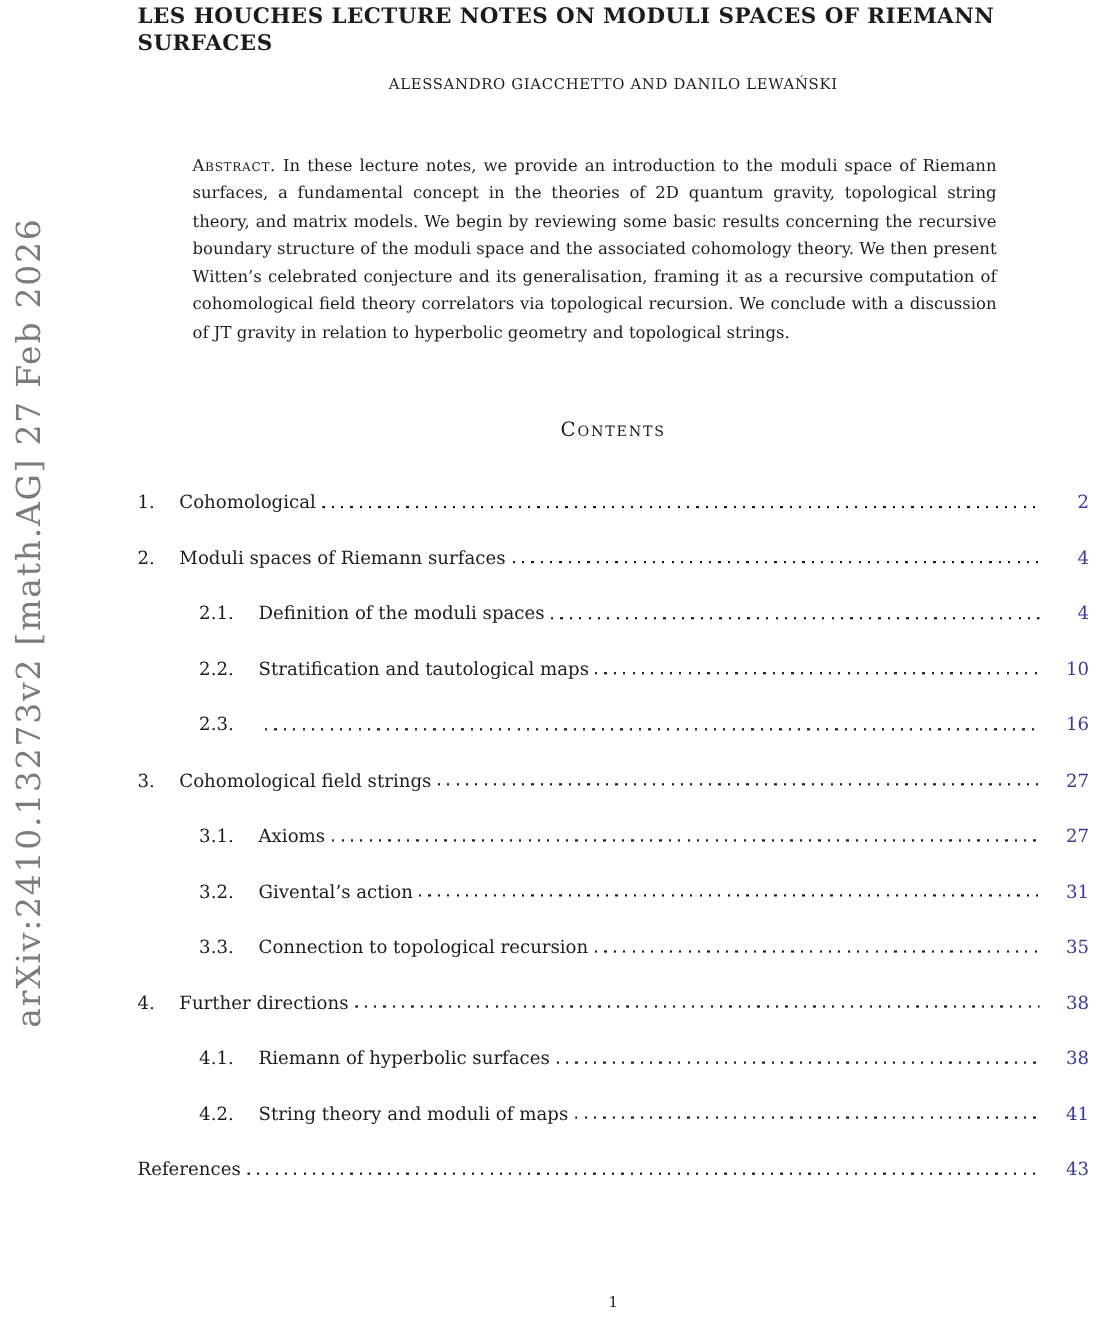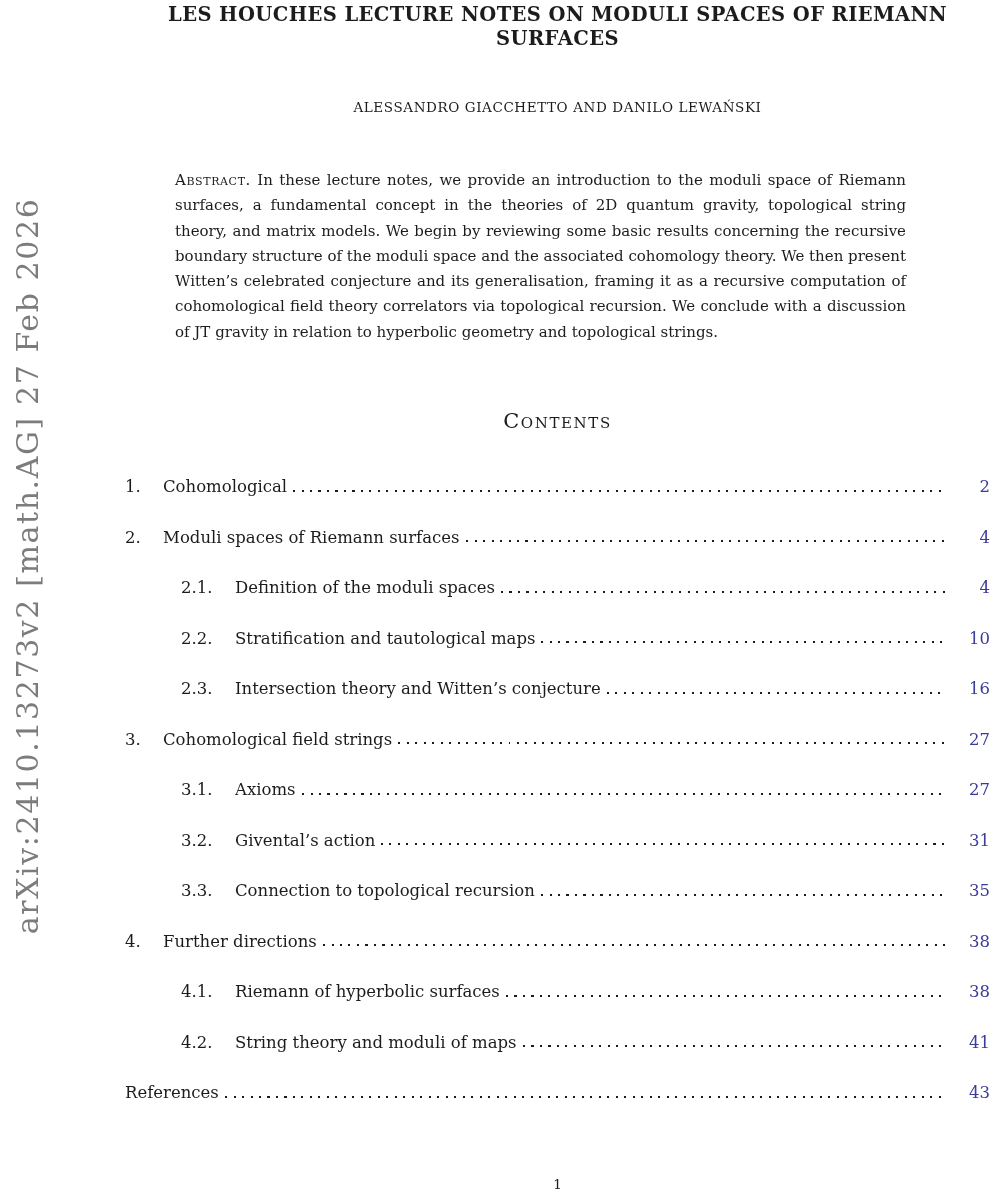--- a/index.html
+++ b/index.html
@@ -18,29 +18,28 @@
 
   .content {
     position: absolute;
     left: 125px;
     top: 0;
     width: 865px;
   }
 
   .title {
     margin: 3px 0 0 0;
-    text-align: center;
     font-size: 19.5px;
     line-height: 24px;
     font-weight: bold;
     letter-spacing: 0.4px;
   }
 
   .authors {
-    margin-top: 48px;
+    margin-top: 18px;
     text-align: center;
     font-size: 13.5px;
     line-height: 17px;
     letter-spacing: 0.6px;
   }
 
   .abstract {
     margin: 52px 84px 0 50px;
     font-size: 15px;
     line-height: 25.3px;
@@ -48,21 +47,21 @@
   }
   .abstract .abstract-label {
     font-variant: small-caps;
     letter-spacing: 0.6px;
   }
 
   .contents-heading {
     margin-top: 66px;
     text-align: center;
     font-variant: small-caps;
-    font-size: 21px;
+    font-size: 18px;
     line-height: 20px;
     letter-spacing: 1.6px;
   }
 
   .toc {
     margin-top: 46px;
     font-size: 16.5px;
   }
   .toc-row {
     display: flex;
@@ -150,21 +149,20 @@
 
     <div class="toc-row lvl2">
       <span class="toc-num">2.2.</span>
       <span class="toc-label">Stratification and tautological maps</span>
       <span class="toc-leader"></span>
       <span class="toc-page">10</span>
     </div>
 
     <div class="toc-row lvl2">
       <span class="toc-num">2.3.</span>
-      <span class="toc-label">Intersection theory and Witten’s conjecture</span>
       <span class="toc-leader"></span>
       <span class="toc-page">16</span>
     </div>
 
     <div class="toc-row lvl1">
       <span class="toc-num">3.</span>
       <span class="toc-label">Cohomological field strings</span>
       <span class="toc-leader"></span>
       <span class="toc-page">27</span>
     </div>

